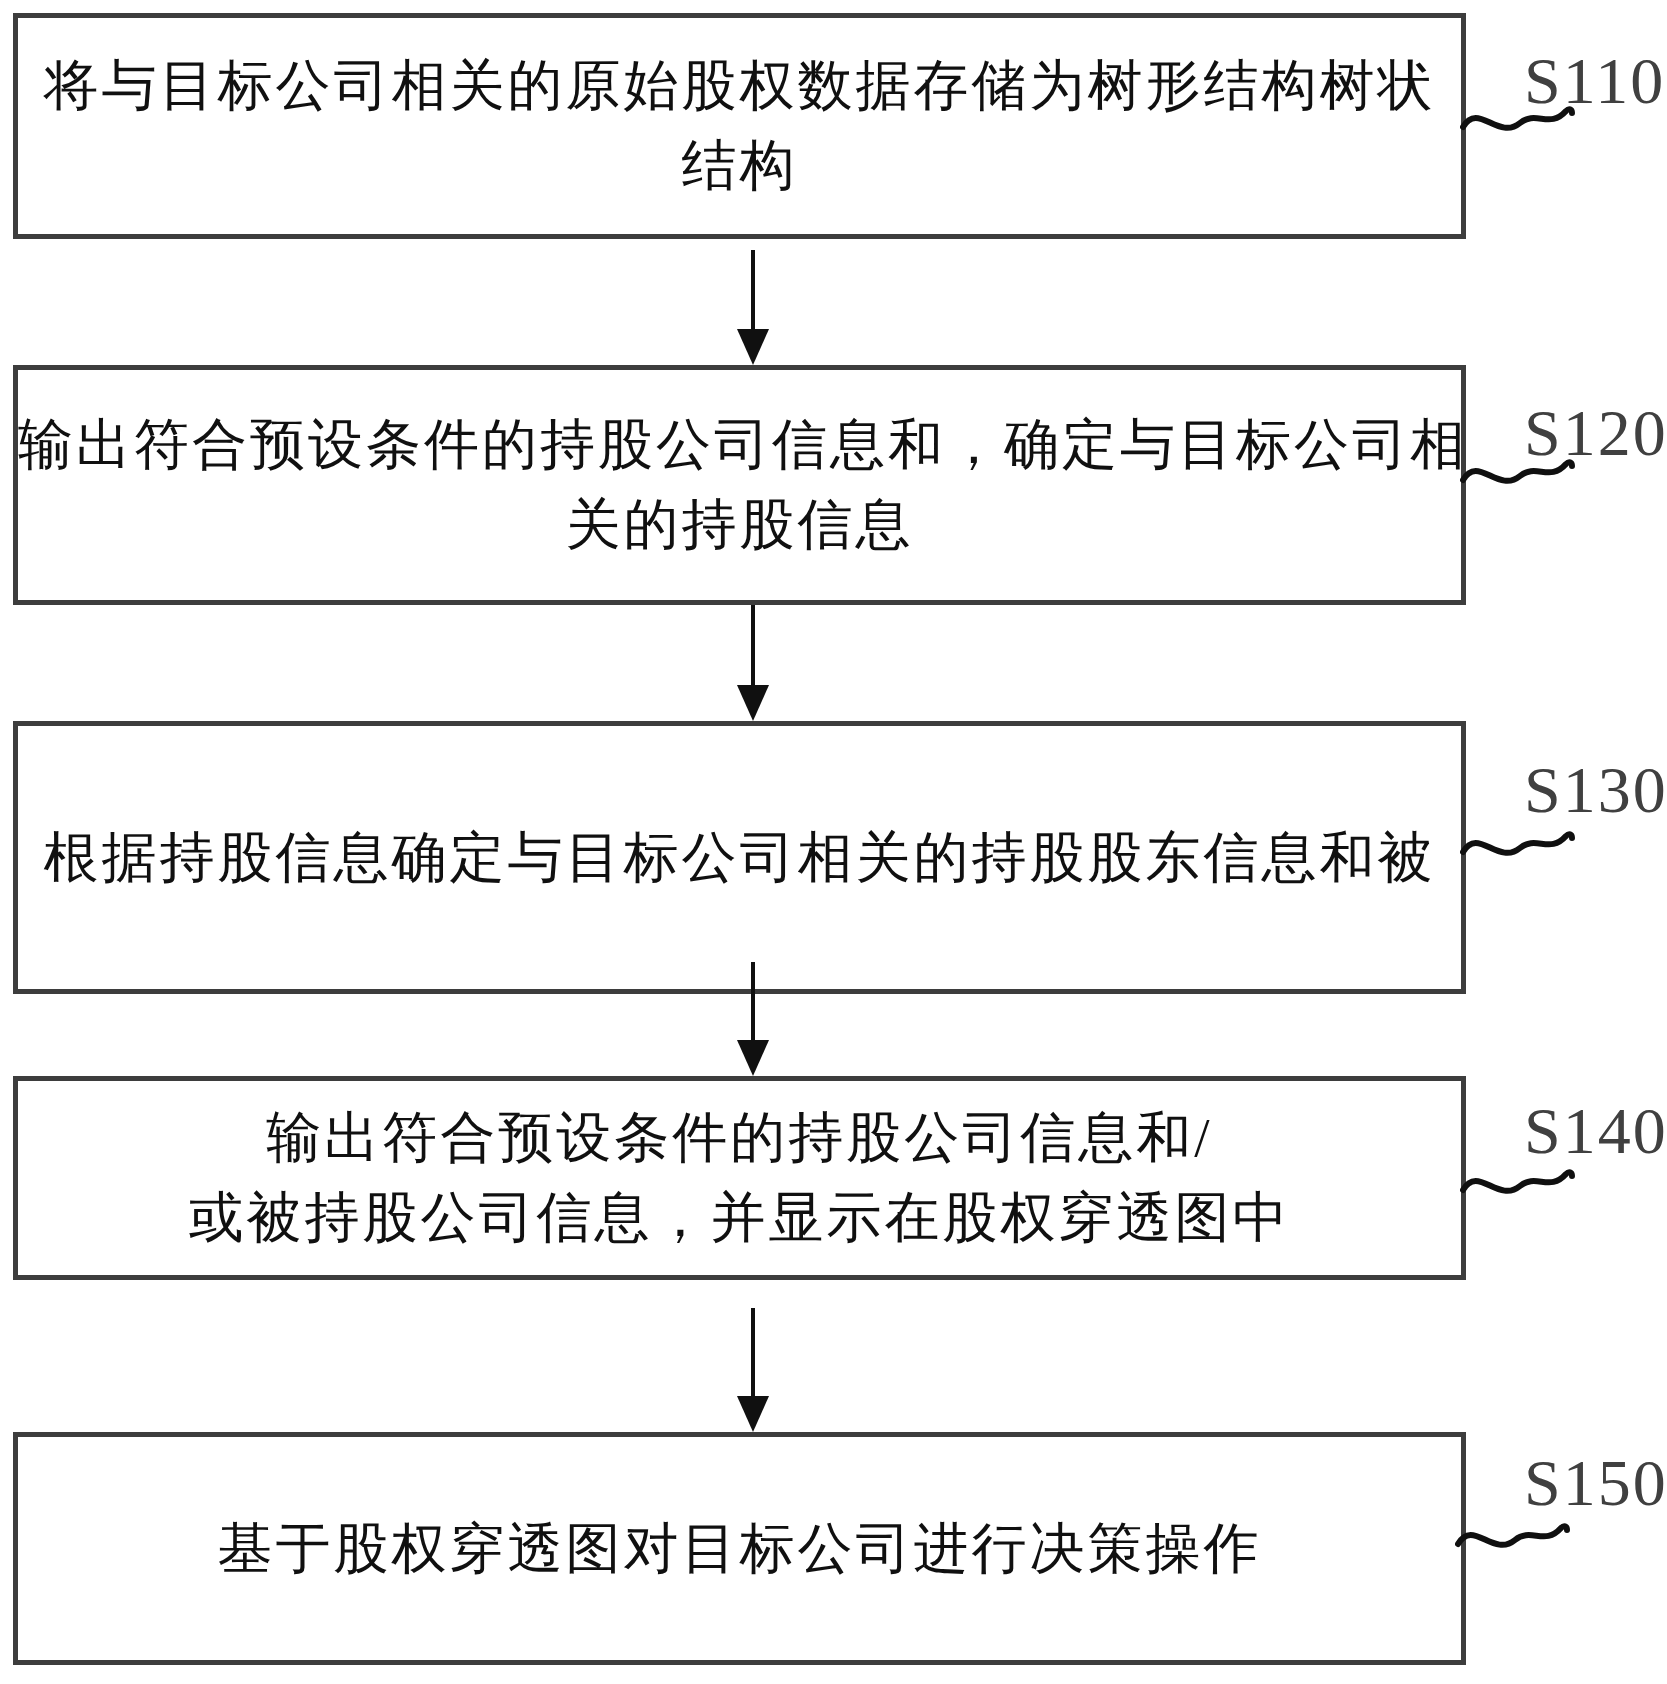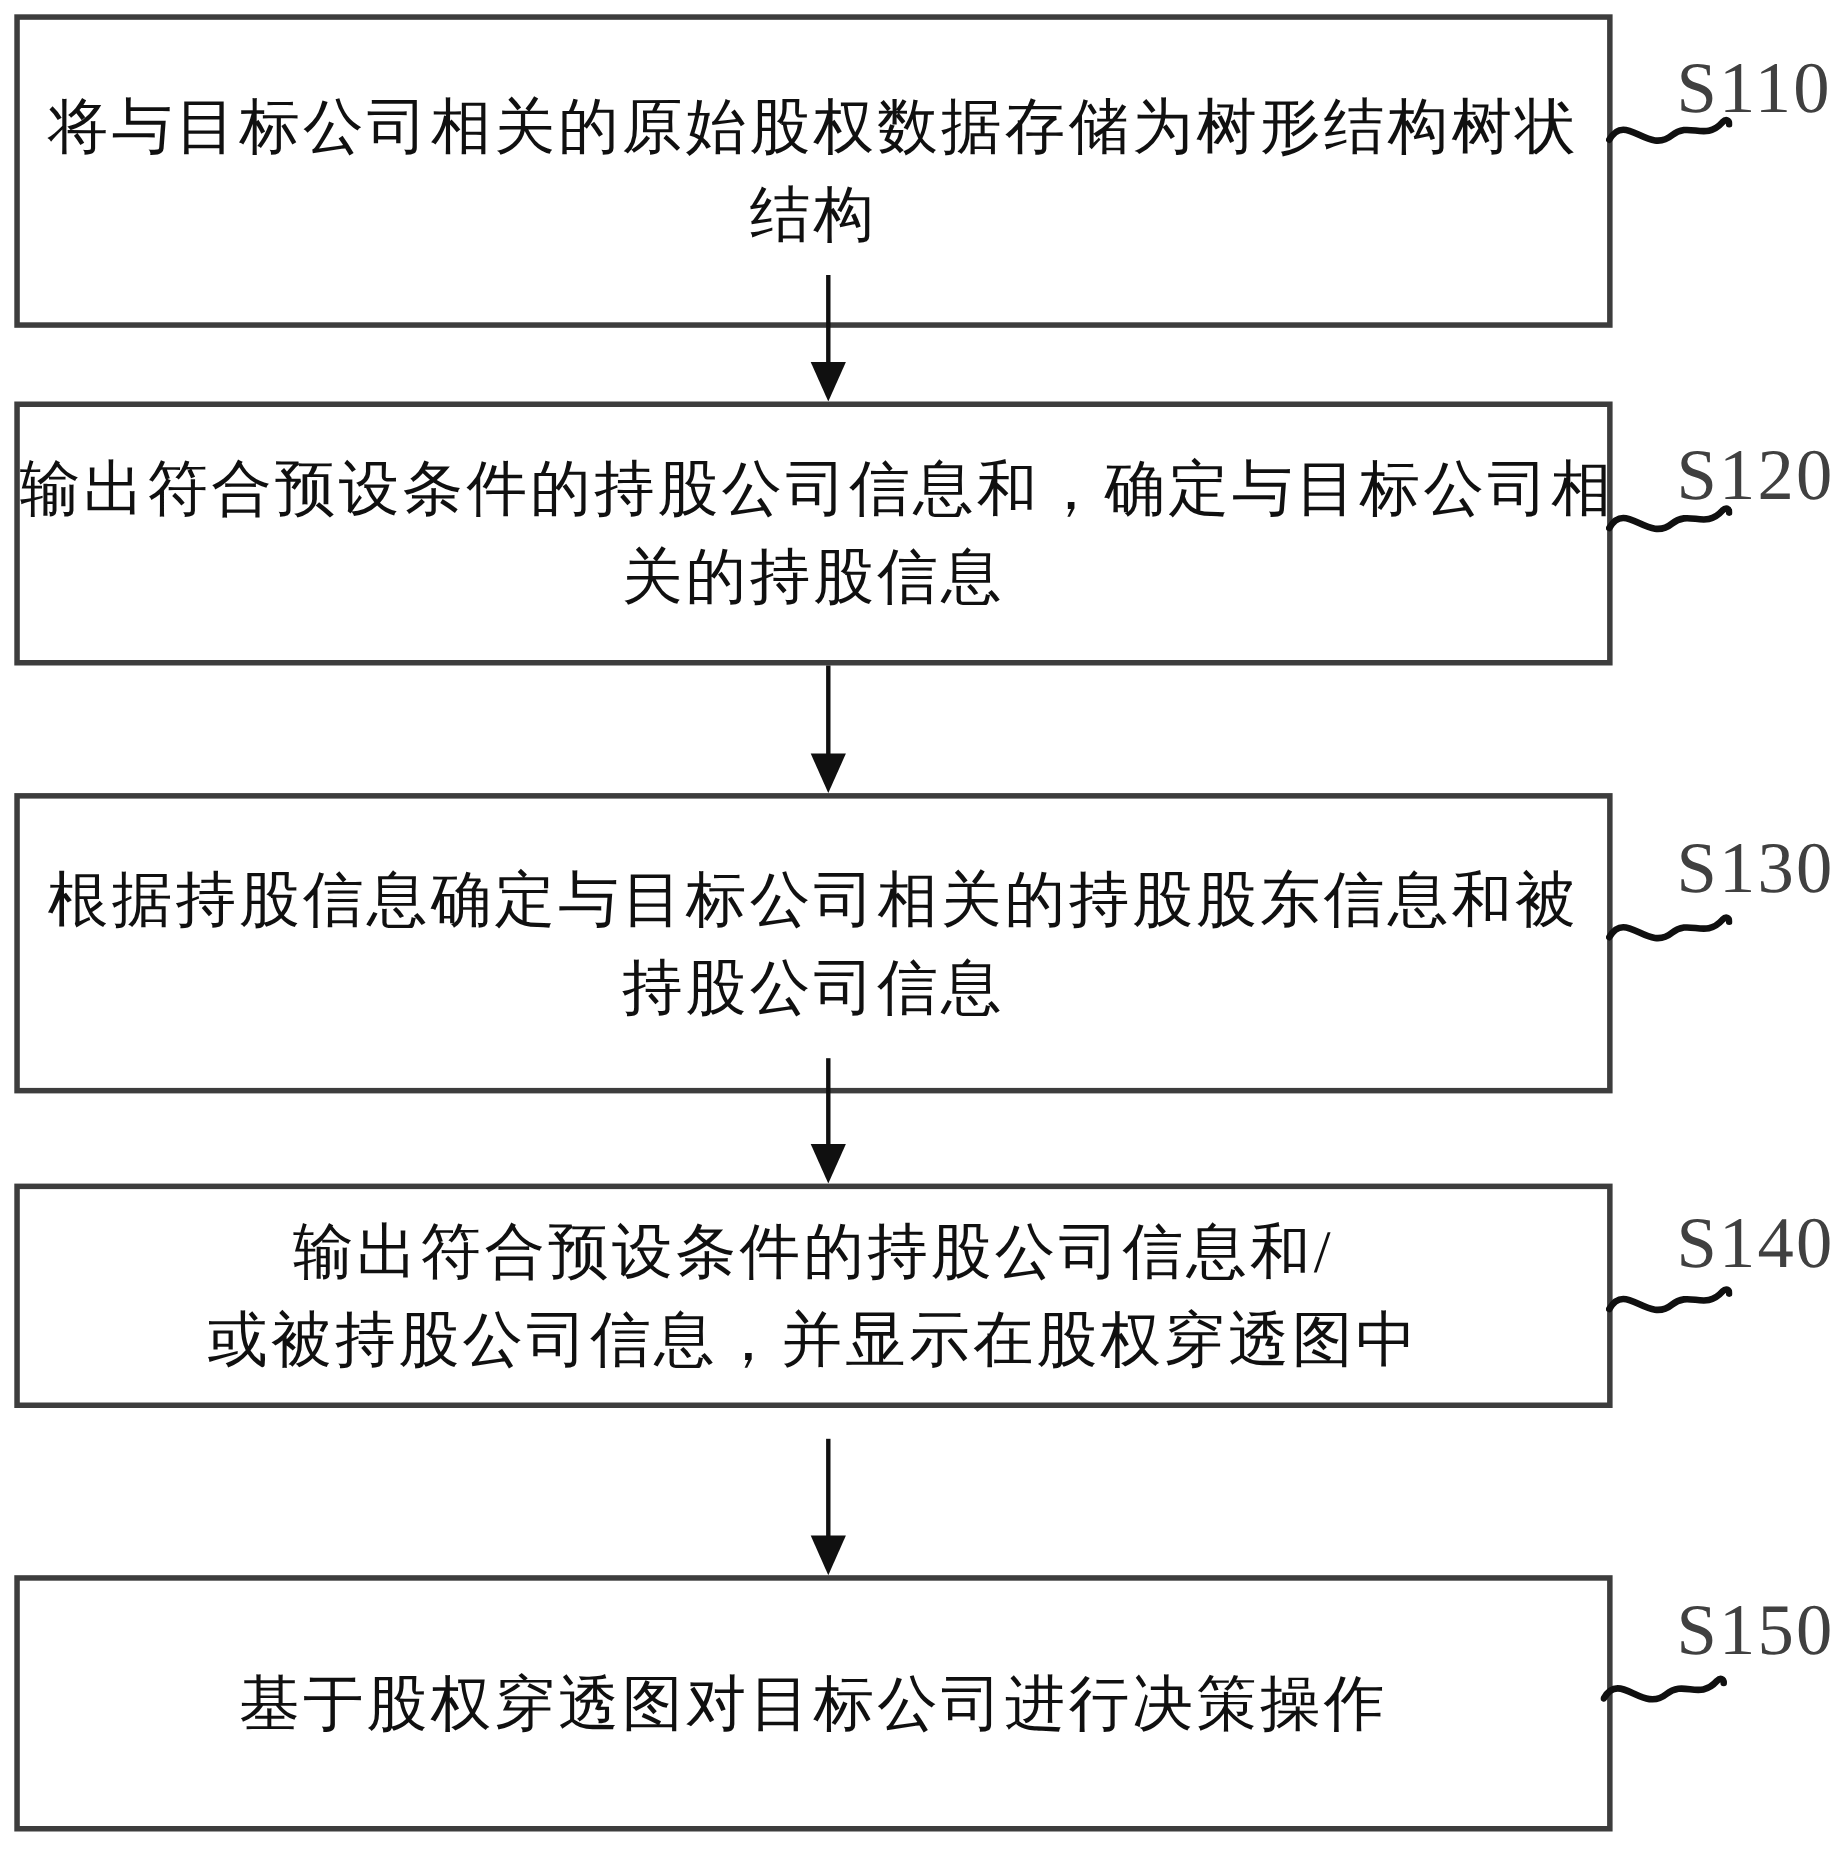--- a/index.html
+++ b/index.html
@@ -67,21 +67,21 @@
     stroke: #101010;
     stroke-width: 6;
     stroke-linecap: round;
   }
 </style>
 </head>
 <body>
 
 <div class="canvas">
 
-  <div class="step-box" style="top:13px; height:285px;">
+  <div class="step-box" style="top:13px; height:226px;">
     <div class="step-line">将与目标公司相关的原始股权数据存储为树形结构树状</div>
     <div class="step-line">结构</div>
   </div>
   <div class="step-label" style="left:1524px; top:48px;">S110</div>
   <svg class="tilde" style="left:1460px; top:95px;" viewBox="0 0 115 50">
     <path d="M3,32 C18,6 38,46 60,28 C76,15 90,34 106,16 C109,13 112,14 112,18"></path>
   </svg>
 
   <div class="arrow-shaft" style="left:751px; top:250px; height:84px;"></div>
   <div class="arrow-head" style="left:737px; top:329px;"></div>
@@ -93,21 +93,20 @@
   <div class="step-label" style="left:1524px; top:400px;">S120</div>
   <svg class="tilde" style="left:1460px; top:448px;" viewBox="0 0 115 50">
     <path d="M3,32 C18,6 38,46 60,28 C76,15 90,34 106,16 C109,13 112,14 112,18"></path>
   </svg>
 
   <div class="arrow-shaft" style="left:751px; top:605px; height:81px;"></div>
   <div class="arrow-head" style="left:737px; top:685px;"></div>
 
   <div class="step-box" style="top:721px; height:273px;align-items:center;">
     <div class="step-line">根据持股信息确定与目标公司相关的持股股东信息和被</div>
-    <div class="step-line">持股公司信息</div>
   </div>
   <div class="step-label" style="left:1524px; top:757px;">S130</div>
   <svg class="tilde" style="left:1460px; top:820px;" viewBox="0 0 115 50">
     <path d="M3,32 C18,6 38,46 60,28 C76,15 90,34 106,16 C109,13 112,14 112,18"></path>
   </svg>
 
   <div class="arrow-shaft" style="left:751px; top:962px; height:79px;"></div>
   <div class="arrow-head" style="left:737px; top:1040px;"></div>
 
   <div class="step-box" style="top:1076px; height:204px;">

